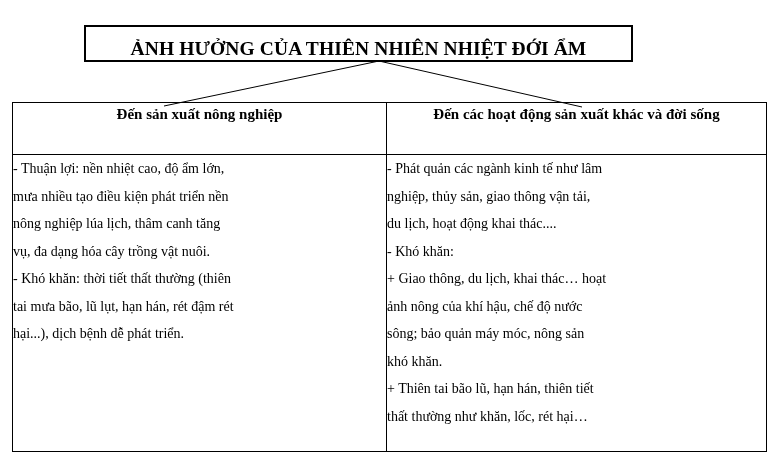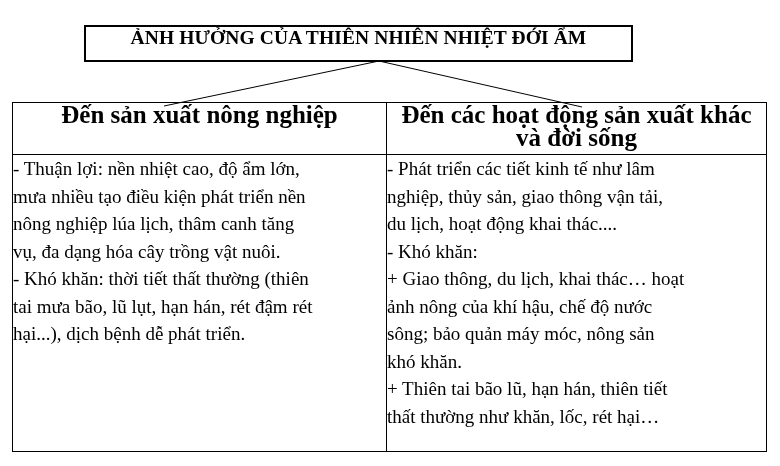--- a/index.html
+++ b/index.html
@@ -1,37 +1,37 @@
 <!DOCTYPE html>
 <html><head>
 <meta charset="utf-8">
 <style>
   html, body { margin: 0; padding: 0; background: #ffffff; }
   body { width: 780px; height: 466px; position: relative; overflow: hidden;
          font-family: "Liberation Serif", "DejaVu Serif", serif; color: #000; }
   .title-box {
     position: absolute; left: 84px; top: 25px; width: 545px; height: 33px;
     border: 2px solid #000; box-sizing: content-box;
-    display: flex; align-items: flex-start; justify-content: center;
+    display: flex; align-items: flex-end; justify-content: center;
     font-weight: bold; font-size: 19.5px; letter-spacing: 0.1px;
   }
   svg.connectors { position: absolute; left: 0; top: 0; width: 780px; height: 466px; pointer-events: none; }
   table.main {
     position: absolute; left: 12px; top: 102px; width: 754px;
     border-collapse: collapse; table-layout: fixed;
   }
   table.main td, table.main th {
     border: 1px solid #000; vertical-align: top; padding: 0;
   }
   th.col-head {
-    height: 51px; font-weight: bold; font-size: 25px; text-align: center;
+    height: 51px; font-weight: bold; font-size: 15px; text-align: center;
     line-height: 23px; padding-top: 3px;
   }
   td.body-cell {
-    height: 296px; font-size: 19px; line-height: 27.5px; padding: 2px 4px 0 8px;
+    height: 296px; font-size: 14px; line-height: 27.5px; padding: 2px 4px 0 8px;
   }
   .line { display: block; white-space: nowrap; }
 </style>
 </head>
 <body>
 
 <div class="title-box">
   <span>ẢNH HƯỞNG CỦA THIÊN NHIÊN NHIỆT ĐỚI ẨM</span>
 </div>
 
@@ -54,21 +54,21 @@
     <td class="body-cell">
       <span class="line">-  Thuận lợi: nền nhiệt cao, độ ẩm lớn,</span>
       <span class="line">mưa nhiều tạo điều kiện phát triển nền</span>
       <span class="line">nông nghiệp lúa lịch, thâm canh tăng</span>
       <span class="line">vụ, đa dạng hóa cây trồng vật nuôi.</span>
       <span class="line">- Khó khăn: thời tiết thất thường (thiên</span>
       <span class="line">tai mưa bão, lũ lụt, hạn hán, rét đậm rét</span>
       <span class="line">hại...), dịch bệnh dễ phát triển.</span>
     </td>
     <td class="body-cell">
-      <span class="line">- Phát triển các tiết kinh tế như lâm</span>
+      <span class="line">- Phát quản các ngành kinh tế như lâm</span>
       <span class="line">nghiệp, thủy sản, giao thông vận tải,</span>
       <span class="line">du lịch, hoạt động khai thác....</span>
       <span class="line">- Khó khăn:</span>
       <span class="line">+ Giao thông, du lịch, khai thác… hoạt</span>
       <span class="line">ảnh nông của khí hậu, chế độ nước</span>
       <span class="line">sông; bảo quản máy móc, nông sản</span>
       <span class="line">khó khăn.</span>
       <span class="line">+ Thiên tai bão lũ, hạn hán, thiên tiết</span>
       <span class="line">thất thường như khăn, lốc, rét hại…</span>
     </td>

